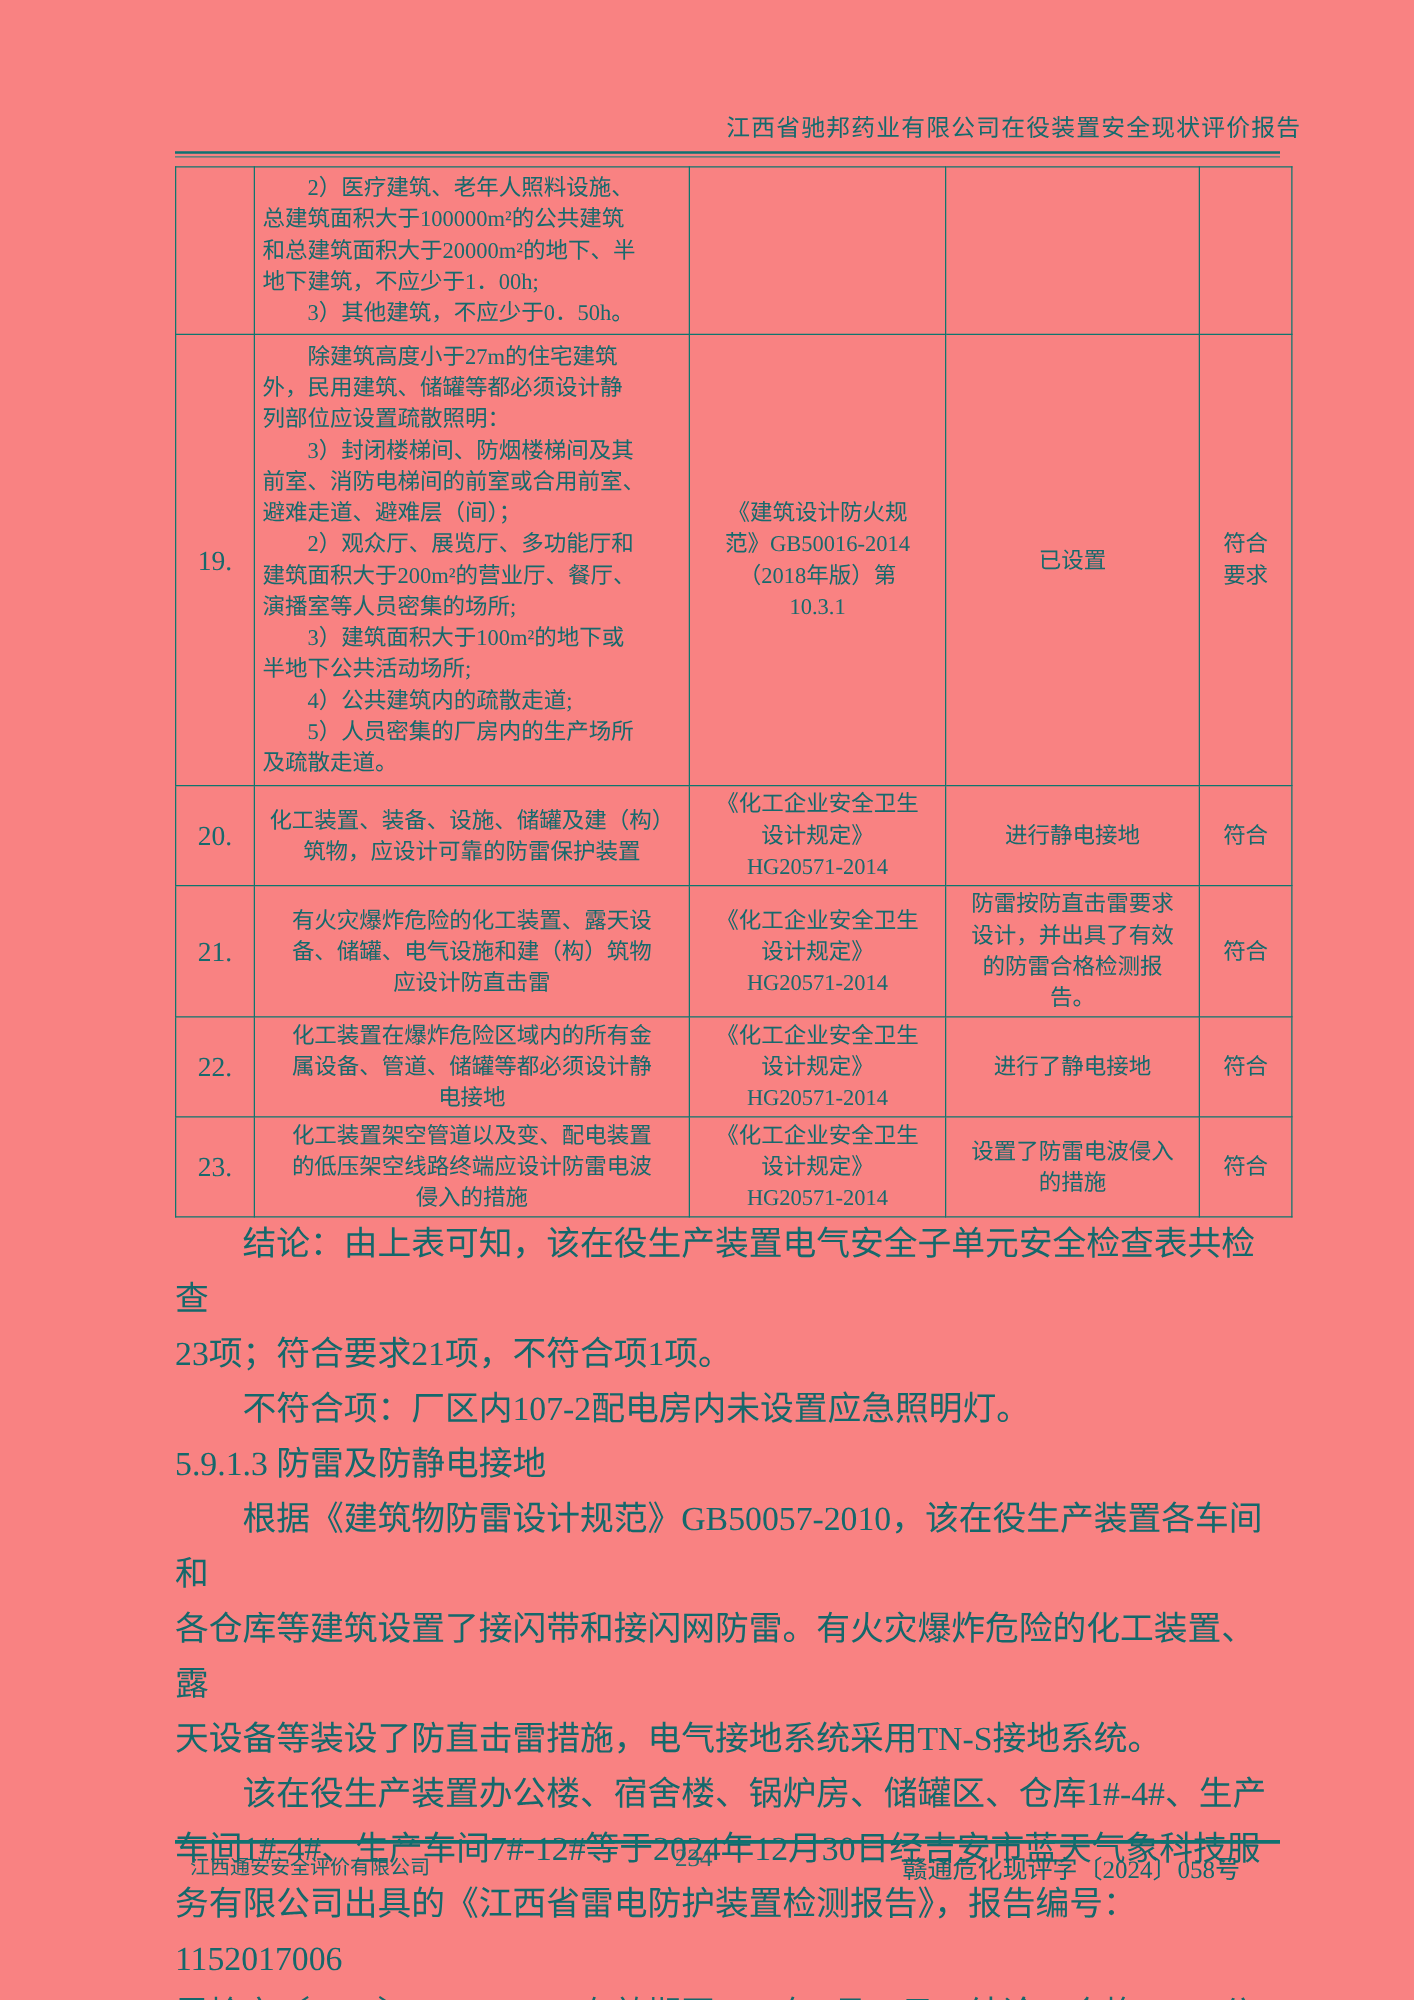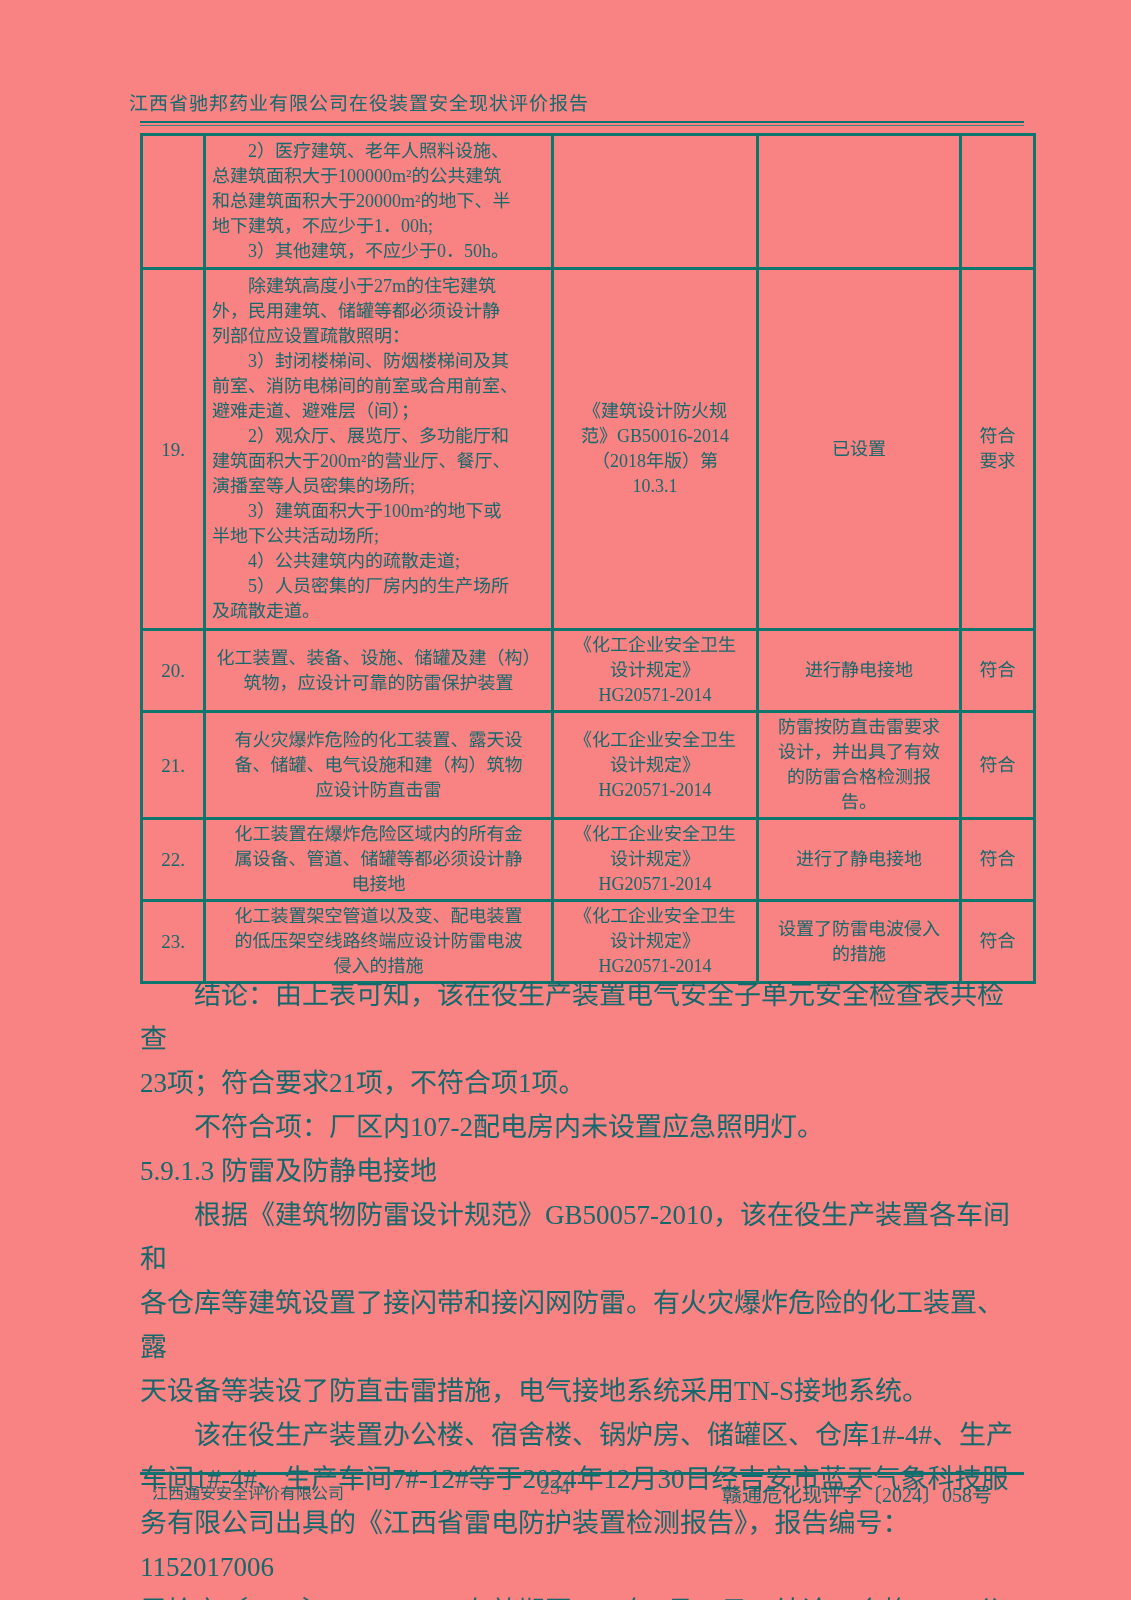--- a/index.html
+++ b/index.html
@@ -4,39 +4,39 @@
 <style>
   html,body{margin:0;padding:0;}
   body{
     width:1131px;height:1600px;position:relative;overflow:hidden;
     background:#f98282;
     color:#17696c;
     font-family:"Liberation Serif","DejaVu Serif",serif;
   }
   
   .header-title{
-    position:absolute;left:129px;top:92px;width:884px;
-    text-align:left;font-size:19px;line-height:24px;
+    position:absolute;left:157px;top:92px;width:884px;
+    text-align:right;font-size:19px;line-height:24px;
     letter-spacing:1px;color:#156a6d;
   }
   .rule-top{
     position:absolute;left:140px;top:121px;width:884px;height:2px;
     border-top:2px solid #0f7271;border-bottom:1px solid #3a807e;
   }
   
   table.checklist{
     position:absolute;left:140px;top:133px;width:893px;
     border-collapse:collapse;table-layout:fixed;
     font-size:18px;line-height:25px;color:#17696c;
   }
   table.checklist td{
-    border:3px solid #0f766e;vertical-align:middle;
+    border:1px solid #0f766e;vertical-align:middle;
     padding:2px 6px;overflow:hidden;
   }
-  td.col-no{text-align:center;font-size:19px;padding:2px 2px;}
+  td.col-no{text-align:center;font-size:22px;padding:2px 2px;}
   td.center{text-align:center;white-space:pre-line;}
   td.paras{padding:4px 8px;}
   td.paras p{
     margin:0;text-indent:2em;text-align:left;
     white-space:pre-line;line-height:25px;
   }
   tr.r-cont{height:134px;}
   tr.r-19{height:361px;}
   tr.r-20{height:74px;}
   tr.r-21{height:105px;}

